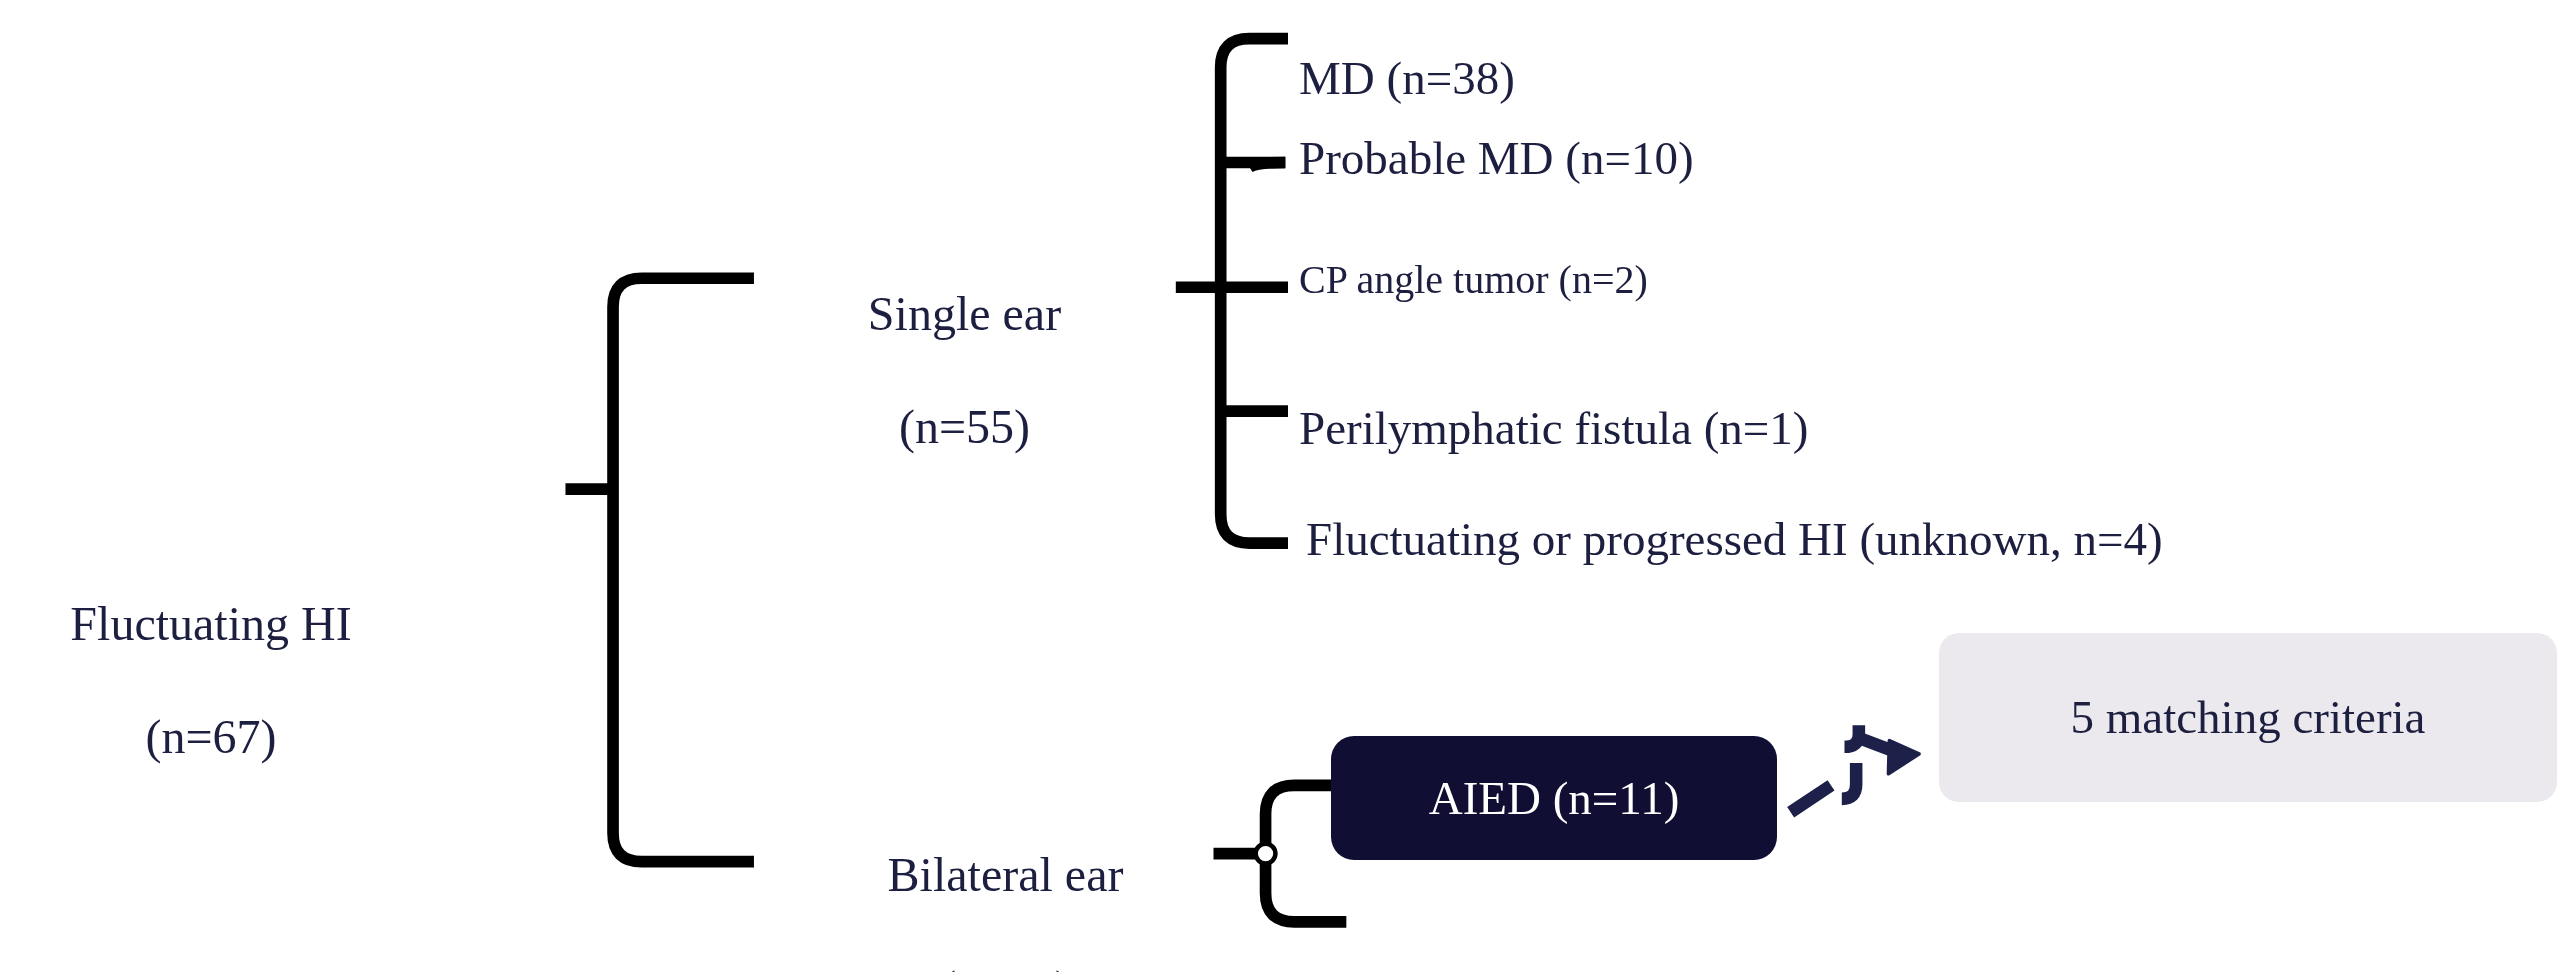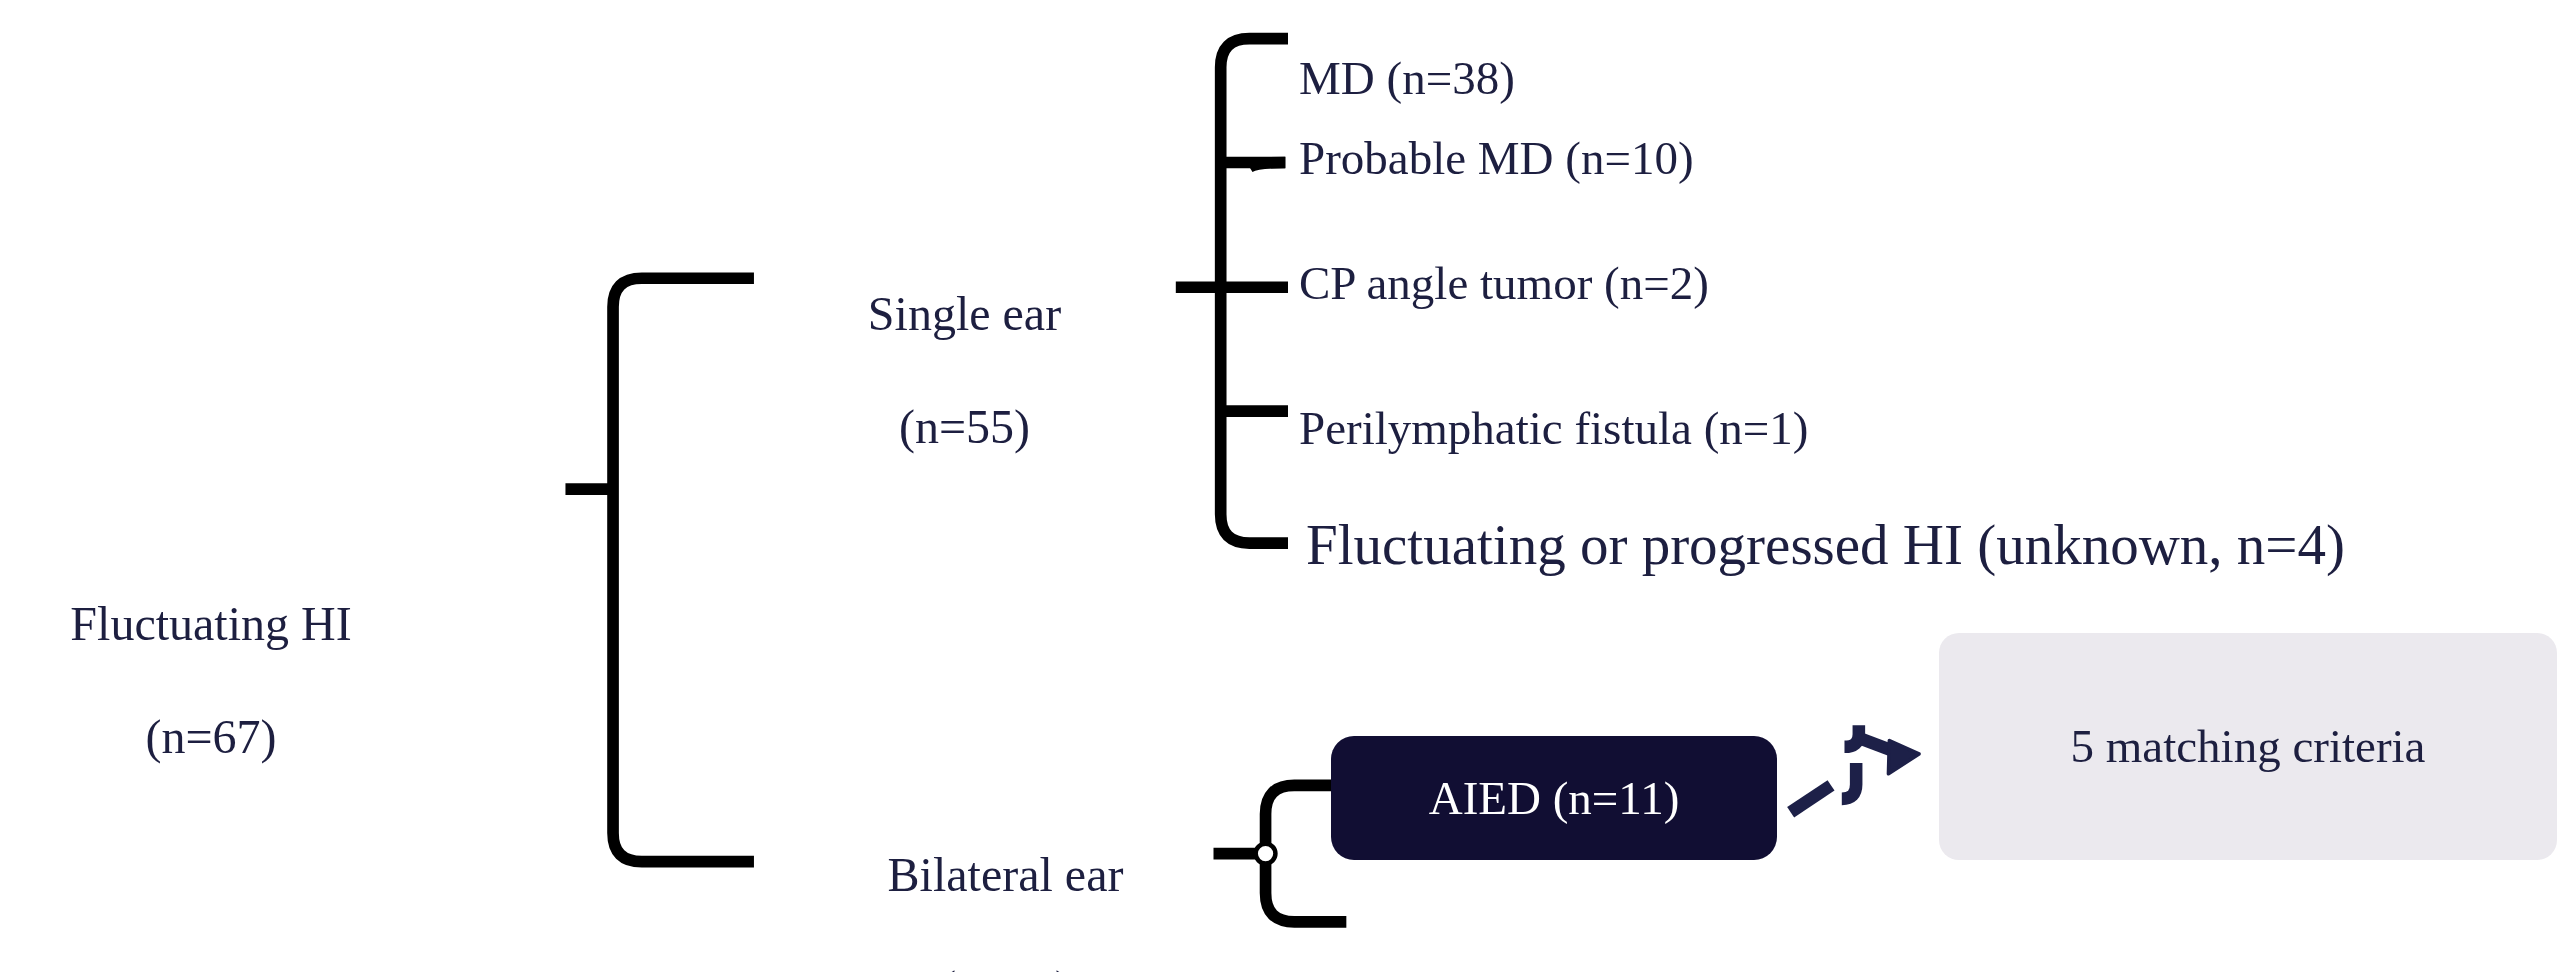--- a/index.html
+++ b/index.html
@@ -102,31 +102,31 @@
 
   <div class="node-label" style="left:799px; top:790px; width:413px; font-size:48px;">
     <div>Bilateral ear</div>
     <div>(n=12)</div>
   </div>
 
   <div class="leaf-label" style="left:1299px; top:7.2px; font-size:47px;margin-top:44px;">MD (n=38)</div>
 
   <div class="leaf-label" style="left:1299px; top:131px; font-size:47px;">Probable MD (n=10)</div>
 
-  <div class="leaf-label" style="left:1299px; top:256px; font-size:47px;">CP angle tumor (n=2)</div>
+  <div class="leaf-label" style="left:1299px; top:256px; font-size:40px;">CP angle tumor (n=2)</div>
 
   <div class="leaf-label" style="left:1299px; top:380px; font-size:47px;margin-top:21px;">Perilymphatic fistula (n=1)</div>
 
-  <div class="leaf-label" style="left:1306px; top:512px; font-size:57px;">Fluctuating or progressed HI (unknown, n=4)</div>
+  <div class="leaf-label" style="left:1306px; top:512px; font-size:47px;">Fluctuating or progressed HI (unknown, n=4)</div>
 
   <div class="aied-box" style="left:1331px; top:736px; width:446px; height:124px; font-size:47px;">
     <span>AIED (n=11)</span>
   </div>
 
 
-  <div class="criteria-box" style="left:1939px; top:633px; width:618px; height:227px; font-size:47px;">
+  <div class="criteria-box" style="left:1939px; top:633px; width:618px; height:169px; font-size:47px;">
     <div>
       <div>5 matching criteria</div>
     </div>
   </div>
 
 </div>
 
 
 </body></html>

